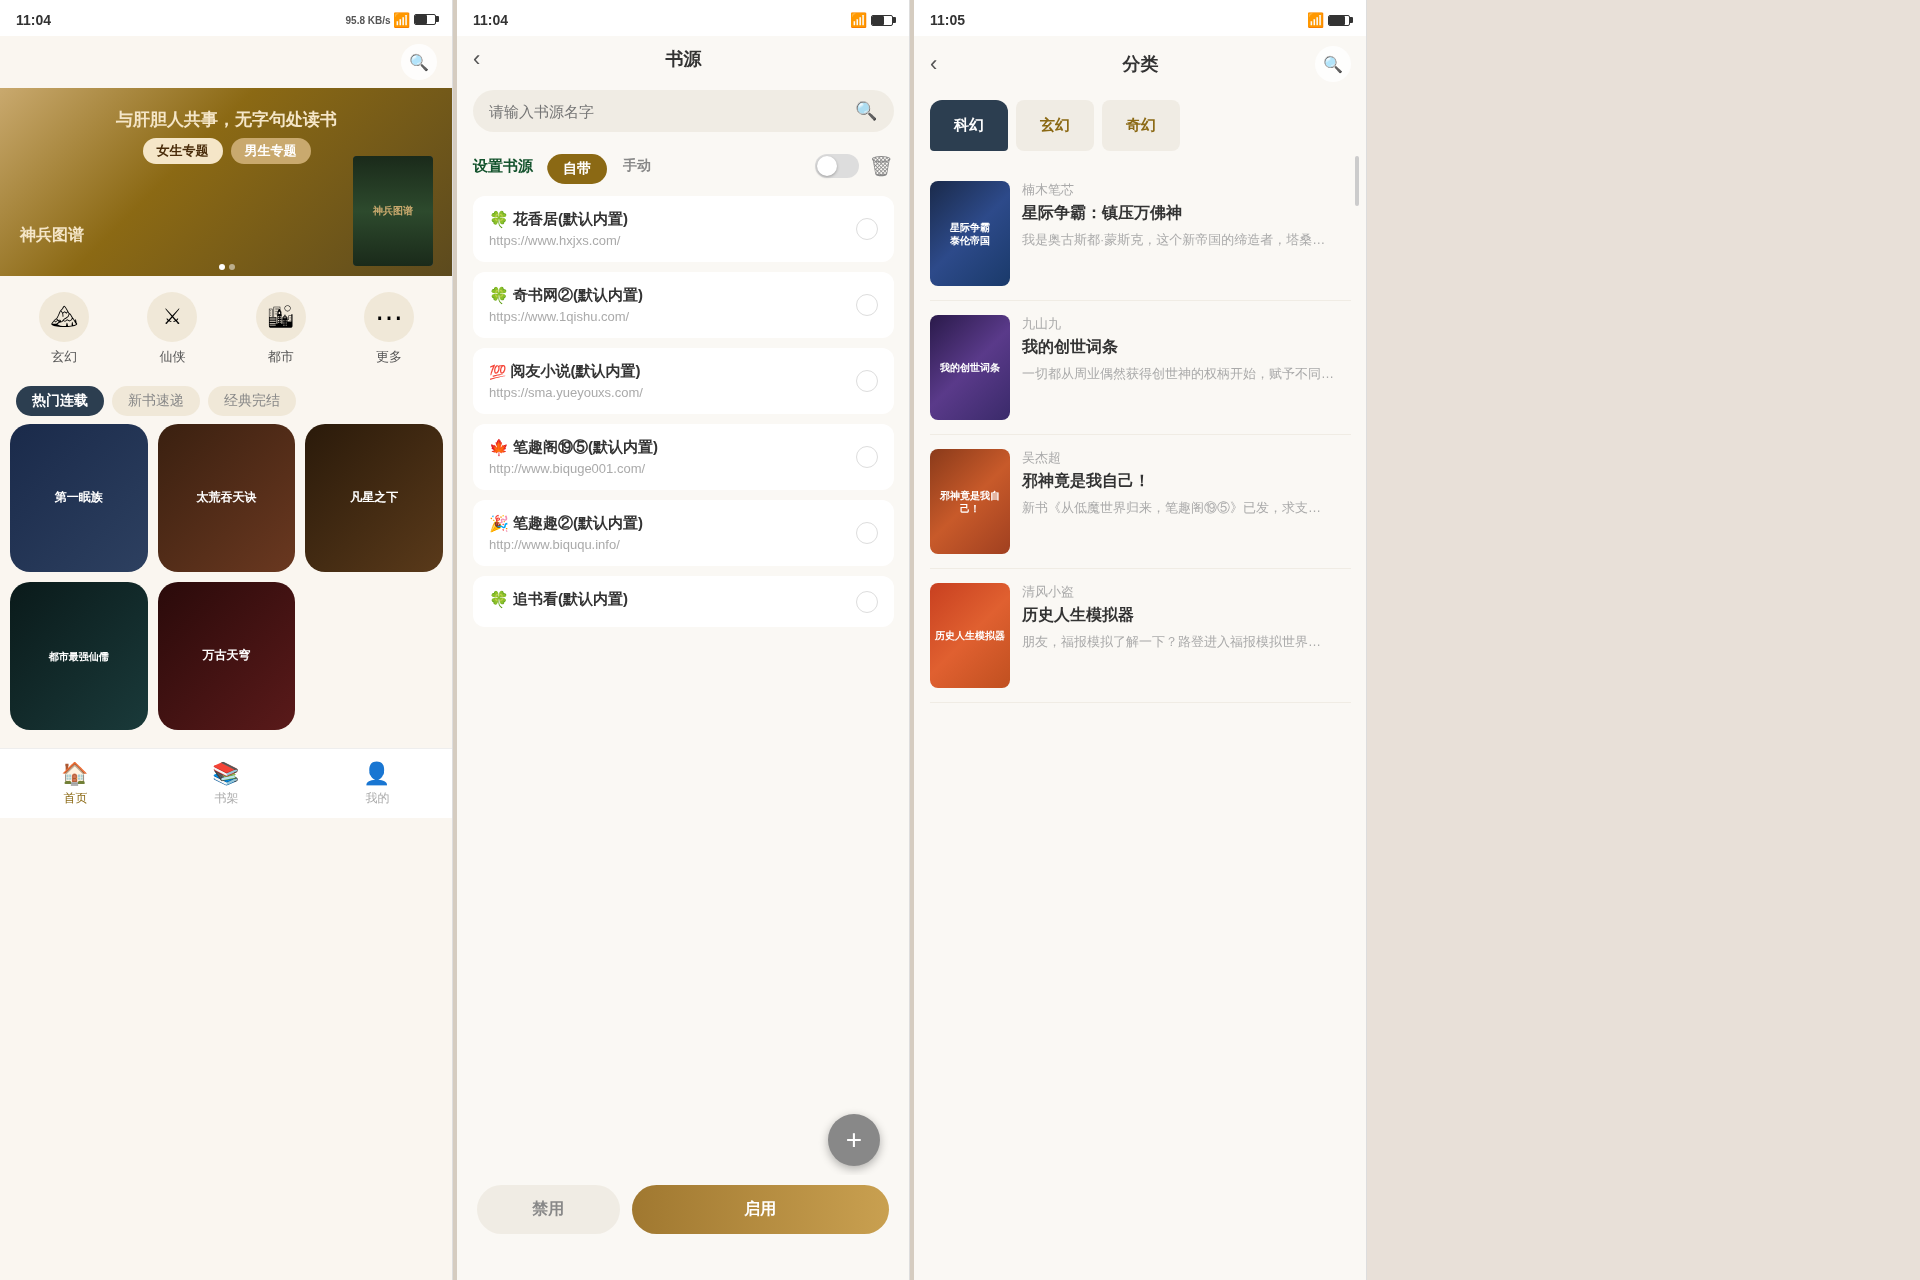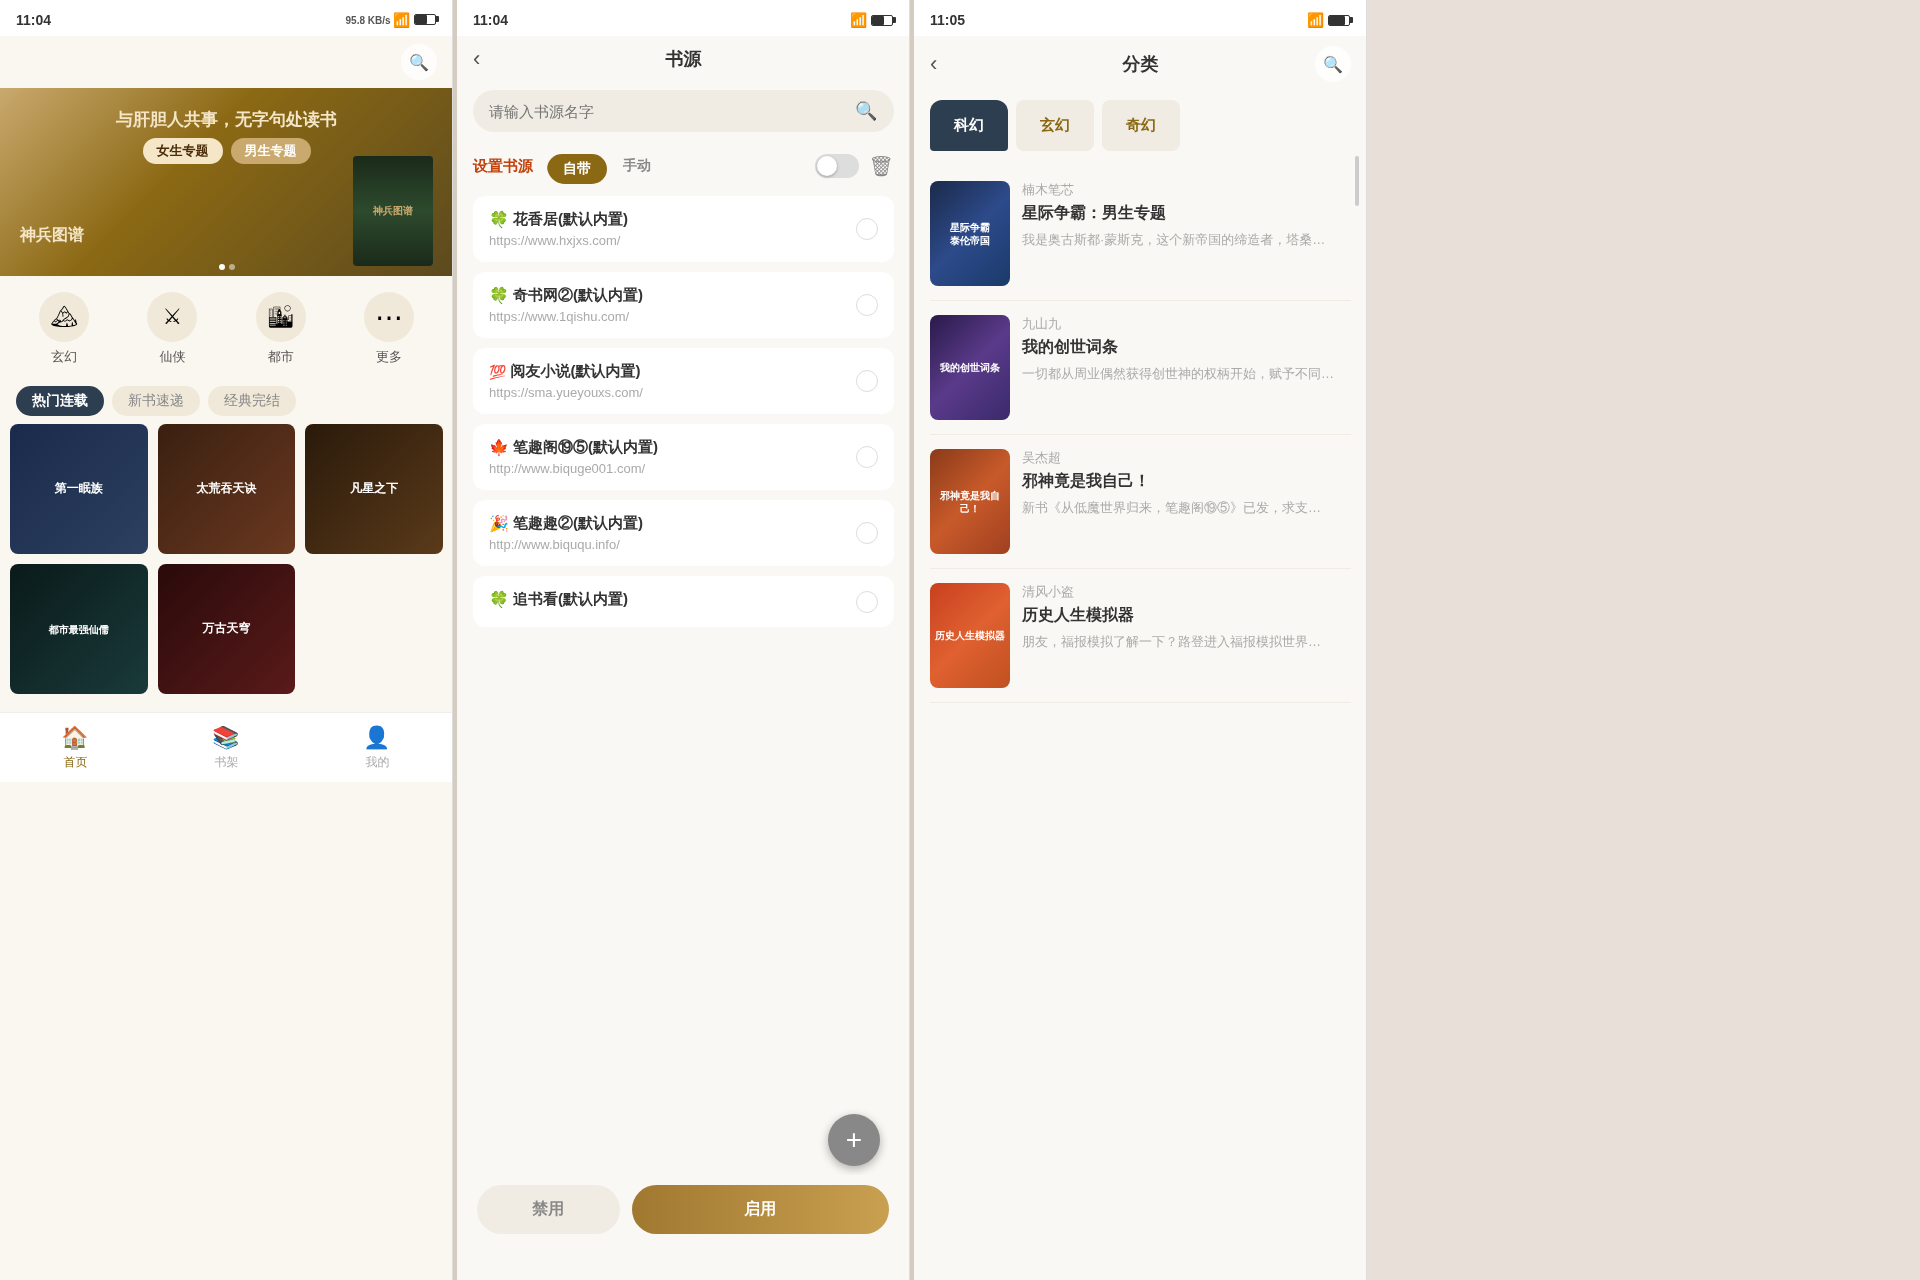--- a/index.html
+++ b/index.html
@@ -69,40 +69,40 @@
     .cat-label { font-size: 13px; color: #555; }
 
     
     .tabs-row { display:flex; gap:8px; padding: 10px 16px 8px; }
     .tab-btn { padding: 6px 16px; border-radius: 20px; font-size: 14px; border: none; cursor: pointer; }
     .tab-btn.active { background: #2c3e50; color: #fff; font-weight: 700; text-align: center; }
     .tab-btn.inactive { background: #f0e8d8; color: #888; }
 
     
     .book-grid { display:grid; grid-template-columns: repeat(3, 1fr); gap: 10px; padding: 0 10px 10px; }
-    .book-card { border-radius: 8px; overflow: hidden; position: relative; height: 130px; }
+    .book-card { border-radius: 20px; overflow: hidden; position: relative; height: 148px; }
     .book-card-label { position:absolute; bottom:6px; left:6px; color:#fff; font-size:13px; font-weight:700; text-shadow: 0 1px 3px rgba(0,0,0,0.8); }
 
     
     .bottom-nav { position:absolute; bottom:0; left:0; right:0; height:70px; background:#fff; border-top: 1px solid #eee; display:flex; justify-content:space-around; align-items:center; }
     .nav-item { display:flex; flex-direction:column; align-items:center; gap:3px; font-size:12px; }
     .nav-item.active { color: #8b6914; }
     .nav-item.inactive { color: #aaa; }
     .nav-icon { font-size: 22px; }
 
     
     .screen2 { width: 453px; height: 1280px; background: #faf8f4; overflow: hidden; position: relative; }
     .screen2-header { display:flex; align-items:center; padding: 10px 16px; position: relative; }
     .back-btn { font-size: 22px; color: #555; margin-right: 10px; }
     .screen2-title { position:absolute; left:50%; transform:translateX(-50%); font-size: 18px; font-weight: 700; color: #333; }
     .search-bar-row { padding: 8px 16px; }
     .search-bar { background: #f0ece4; border-radius: 24px; display:flex; align-items:center; padding: 10px 16px; gap: 8px; }
     .search-bar input { border:none; background:transparent; flex:1; font-size: 15px; color: #aaa; outline:none; }
     .source-toolbar { display:flex; align-items:center; padding: 8px 16px 12px; gap: 10px; }
-    .toolbar-label { font-size: 15px; color: #c2410c; font-weight: 600; margin-right: 4px; }
+    .toolbar-label { font-size: 15px; color: #14532d; font-weight: 600; margin-right: 4px; }
     .toolbar-toggle { display:flex; border-radius: 20px; overflow:hidden; }
     .toggle-btn { padding: 6px 16px; font-size: 14px; font-weight: 600; border:none; cursor:pointer; }
     .toggle-active { background: #8b6914; color: #fff; border-radius: 20px; margin-top: 6px; }
     .toggle-inactive { background: transparent; color: #888; }
     .toolbar-spacer { flex:1; }
     .toggle-switch { width: 44px; height: 24px; border-radius: 12px; background: #ddd; position:relative; }
     .toggle-switch-inner { width:20px; height:20px; border-radius:50%; background:#fff; position:absolute; top:2px; left:2px; box-shadow:0 1px 3px rgba(0,0,0,0.3); }
     .delete-icon { font-size: 20px; color: #888; }
 
     .source-list { padding: 0 16px; display:flex; flex-direction:column; gap:0; }
@@ -408,21 +408,21 @@
     <div style="position:absolute;right:8px;top:120px;width:4px;height:50px;background:#ccc;border-radius:2px;"></div>
 
     <div class="book-list">
 
       <div class="book-list-item">
         <div class="book-cover cover-1">
           <div class="cover-text" style="font-size:10px;font-weight:700;">星际争霸<br>泰伦帝国</div>
         </div>
         <div class="book-info">
           <div class="book-author">楠木笔芯</div>
-          <div class="book-title">星际争霸：男生专题</div>
+          <div class="book-title">星际争霸：镇压万佛神</div>
           <div class="book-desc">我是奥古斯都·蒙斯克，这个新帝国的缔造者，塔桑…</div>
         </div>
       </div>
 
       <div class="book-list-item">
         <div class="book-cover cover-2">
           <div class="cover-text" style="font-size:10px;font-weight:700;">我的创世词条</div>
         </div>
         <div class="book-info">
           <div class="book-author">九山九</div>

